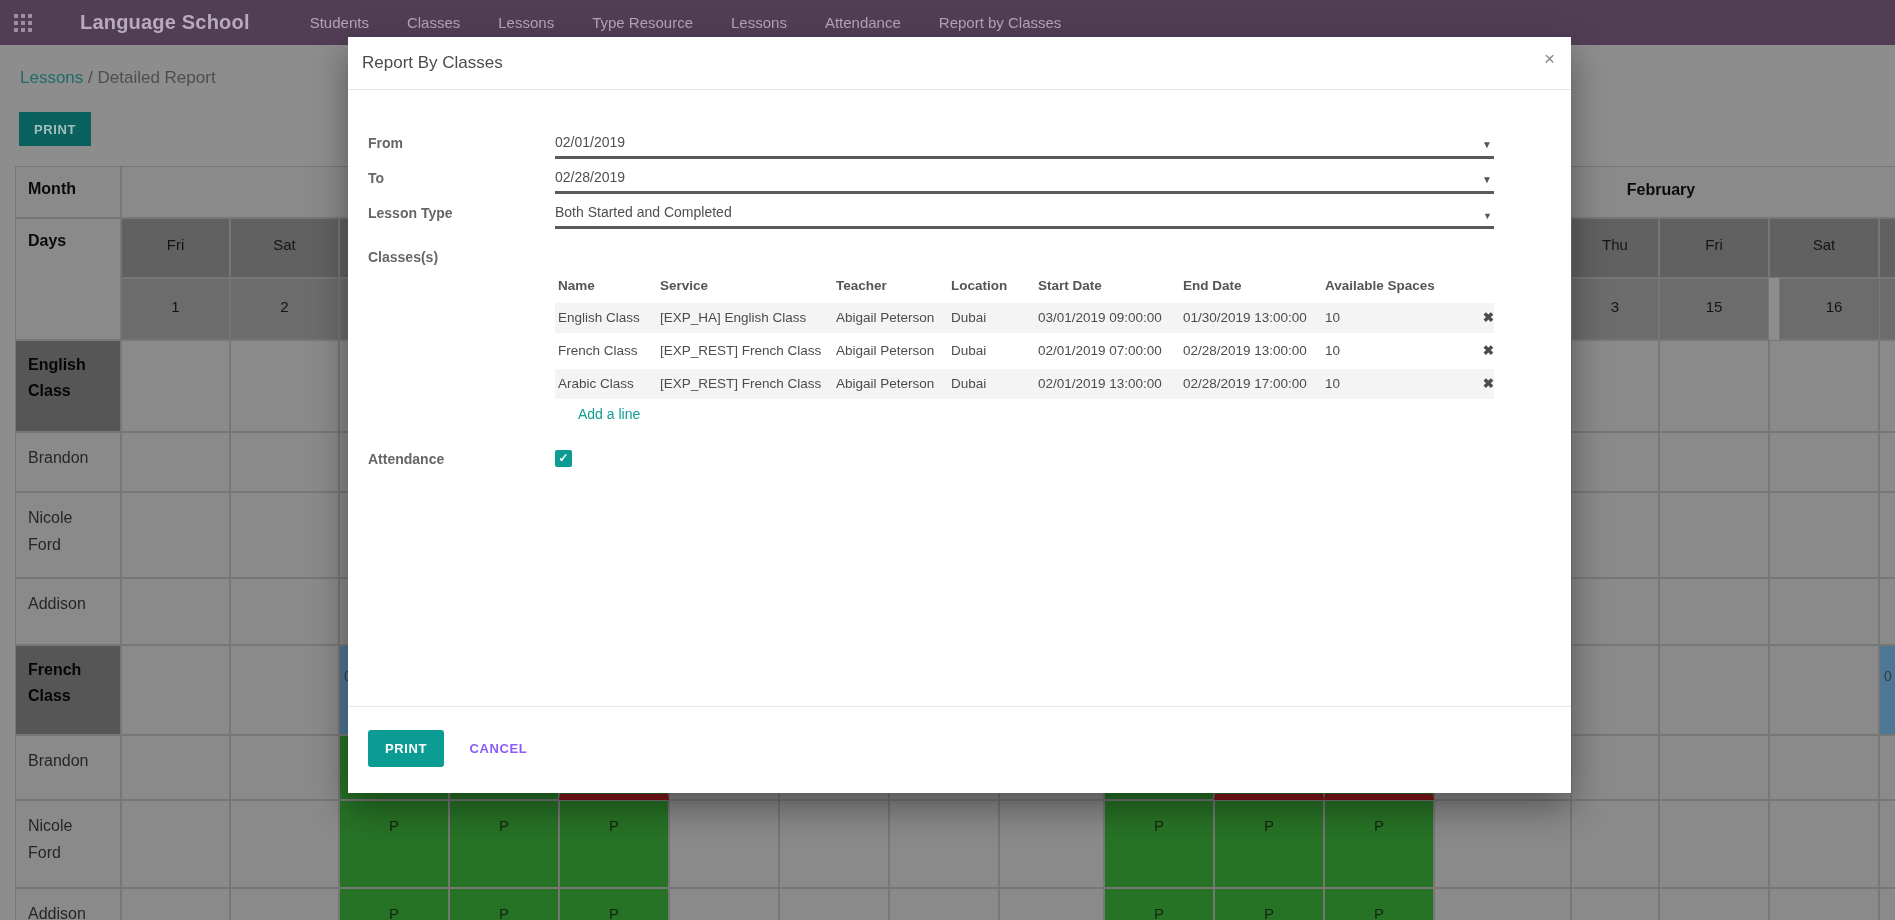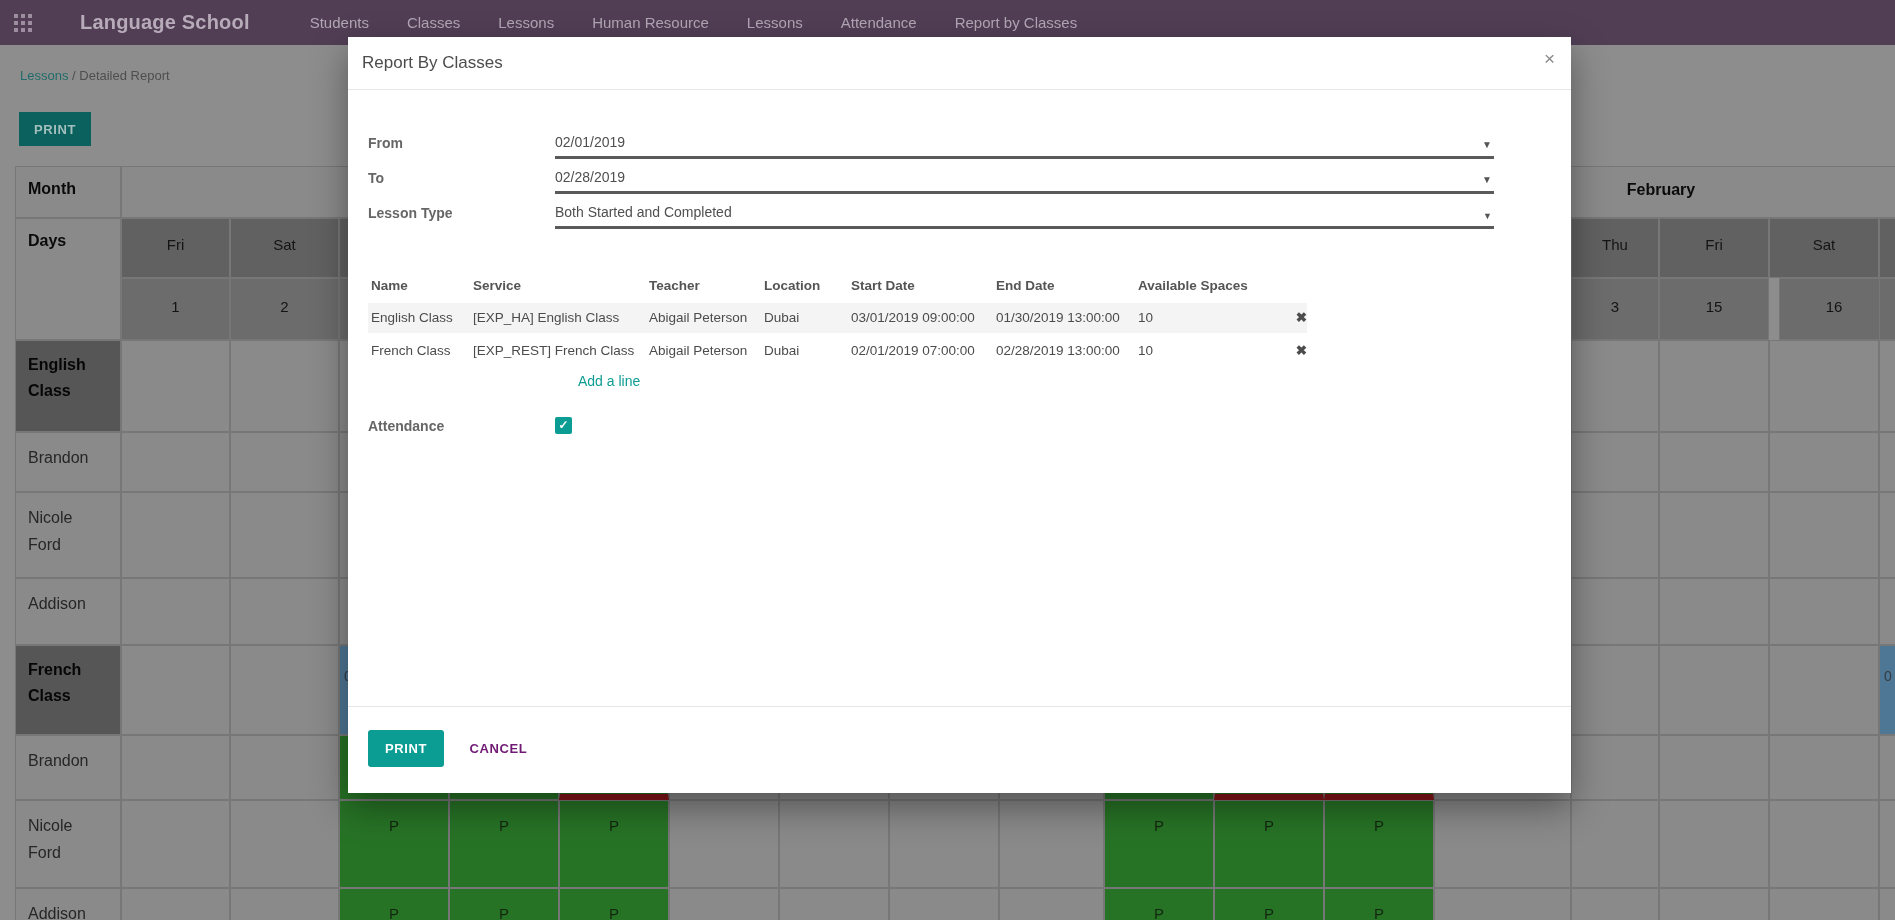--- a/index.html
+++ b/index.html
@@ -16,21 +16,21 @@
   .nav-item { color:#b2a6b4; font-size:15px; cursor:pointer; white-space:nowrap; }
   .nav-right { margin-left:auto; display:flex; align-items:center; gap:22px; padding-right:18px; }
   .nav-icon { color:#938595; display:flex; }
   .avatar { width:27px; height:27px; border-radius:50%;
             background:radial-gradient(circle at 45% 35%, #b9a78f 0 28%, #7e8a6c 60%, #4e5a49 100%);
             border:1px solid #6a5c6c; }
   .nav-user { color:#c0b4c2; font-size:15px; }
   .nav-caret { color:#a195a3; font-size:11px; }
 
   
-  .breadcrumb { position:absolute; left:20px; top:68px; font-size:13px; }
+  .breadcrumb { position:absolute; left:20px; top:68px; font-size:17px; }
   .bc-parent { color:#206c6a; cursor:pointer; }
   .bc-sep, .bc-current { color:#4e4e4e; }
   .bg-print-btn { position:absolute; left:19px; top:112px; width:72px; height:34px;
                   background:#0a615e; color:#a3bfbd; font-size:13px; font-weight:bold;
                   display:flex; align-items:center; justify-content:center; letter-spacing:.6px; cursor:pointer; }
 
   
   .bg-cell { position:absolute; border:1px solid #777; background:#8a8a8a;
              font-size:15px; color:#1a1a1a; overflow:hidden; }
   .bg-hdr-label { font-weight:bold; font-size:16px; color:#0a0a0a; padding:13px 28px 0 12px; }
@@ -75,21 +75,21 @@
   td.c-teacher { padding-right:18px; }
   td.c-del { text-align:right; padding-right:9px; color:#333; font-size:11px; font-weight:bold; }
   .add-line { margin:4px 0 0 210px; font-size:14px; color:#0f9d93; cursor:pointer; width:max-content; }
   .attendance-row { display:flex; margin-top:28px; align-items:center; }
   .checkbox { width:17px; height:17px; background:#0b9c93; border-radius:2px; color:#fff;
               font-size:12px; font-weight:bold; text-align:center; line-height:17px; cursor:pointer; }
   .modal-footer { position:absolute; left:0; top:669px; width:100%; height:87px;
                   border-top:1px solid #e6e6e6; padding:23px 0 0 20px; }
   .btn-print { display:inline-block; background:#0b9c93; color:#fff; font-size:13px; font-weight:bold;
                letter-spacing:.6px; padding:11px 17px; border-radius:3px; cursor:pointer; }
-  .btn-cancel { display:inline-block; margin-left:21px; color:#701a75; font-size:13px; font-weight:bold;
+  .btn-cancel { display:inline-block; margin-left:21px; color:#8b5cf6; font-size:13px; font-weight:bold;
                 letter-spacing:.6px; cursor:pointer; vertical-align:middle; }
 </style>
 </head>
 <body>
 
 <div class="screen">
 
   <div class="nav">
     <div class="nav-apps">
       <svg width="18" height="18" viewBox="0 0 18 18" fill="currentColor">
@@ -102,21 +102,21 @@
         <rect x="0" y="14" width="4" height="4"></rect>
           <rect x="7" y="14" width="4" height="4"></rect>
           <rect x="14" y="14" width="4" height="4"></rect>
       </svg>
     </div>
     <div class="nav-brand">Language School</div>
     <div class="nav-menu" id="nav-menu">
         <span class="nav-item">Students</span>
         <span class="nav-item">Classes</span>
         <span class="nav-item">Lessons</span>
-        <span class="nav-item">Human Resource</span>
+        <span class="nav-item">Type Resource</span>
         <span class="nav-item">Lessons</span>
         <span class="nav-item">Attendance</span>
         <span class="nav-item">Report by Classes</span>
       </div>
   </div>
 
   <div class="breadcrumb">
     <span class="bc-parent">Lessons</span><span class="bc-sep"> / </span><span class="bc-current">Detailed Report</span>
   </div>
   <div class="bg-print-btn">PRINT</div>
@@ -332,20 +332,21 @@
 
       <div class="field-row">
         <div class="field-label">Lesson Type</div>
         <div class="field-control">
           <span>Both Started and Completed</span>
           <span class="field-caret small">▼</span>
         </div>
       </div>
 
       <div class="classes-row">
+        <div class="classes-label">Classes(s)</div>
         <table class="o2m">
           <colgroup>
             <col style="width:102px">
               <col style="width:176px">
               <col style="width:115px">
               <col style="width:87px">
             <col style="width:145px">
               <col style="width:142px">
               <col style="width:148px">
               <col style="width:24px">
@@ -376,20 +377,30 @@
               <tr>
                 <td class="c-name">French Class</td>
                 <td class="c-service">[EXP_REST] French Class</td>
                 <td class="c-teacher">Abigail Peterson</td>
                 <td class="c-location">Dubai</td>
                 <td class="c-start">02/01/2019 07:00:00</td>
                 <td class="c-end">02/28/2019 13:00:00</td>
                 <td class="c-spaces">10</td>
                 <td class="c-del">✖</td>
               </tr>
+              <tr class="stripe">
+                <td class="c-name">Arabic Class</td>
+                <td class="c-service">[EXP_REST] French Class</td>
+                <td class="c-teacher">Abigail Peterson</td>
+                <td class="c-location">Dubai</td>
+                <td class="c-start">02/01/2019 13:00:00</td>
+                <td class="c-end">02/28/2019 17:00:00</td>
+                <td class="c-spaces">10</td>
+                <td class="c-del">✖</td>
+              </tr>
             </tbody>
         </table>
       </div>
 
       <div class="add-line">Add a line</div>
 
       <div class="attendance-row">
         <div class="field-label" style="padding-top:0">Attendance</div>
         <div class="checkbox">✓</div>
       </div>

